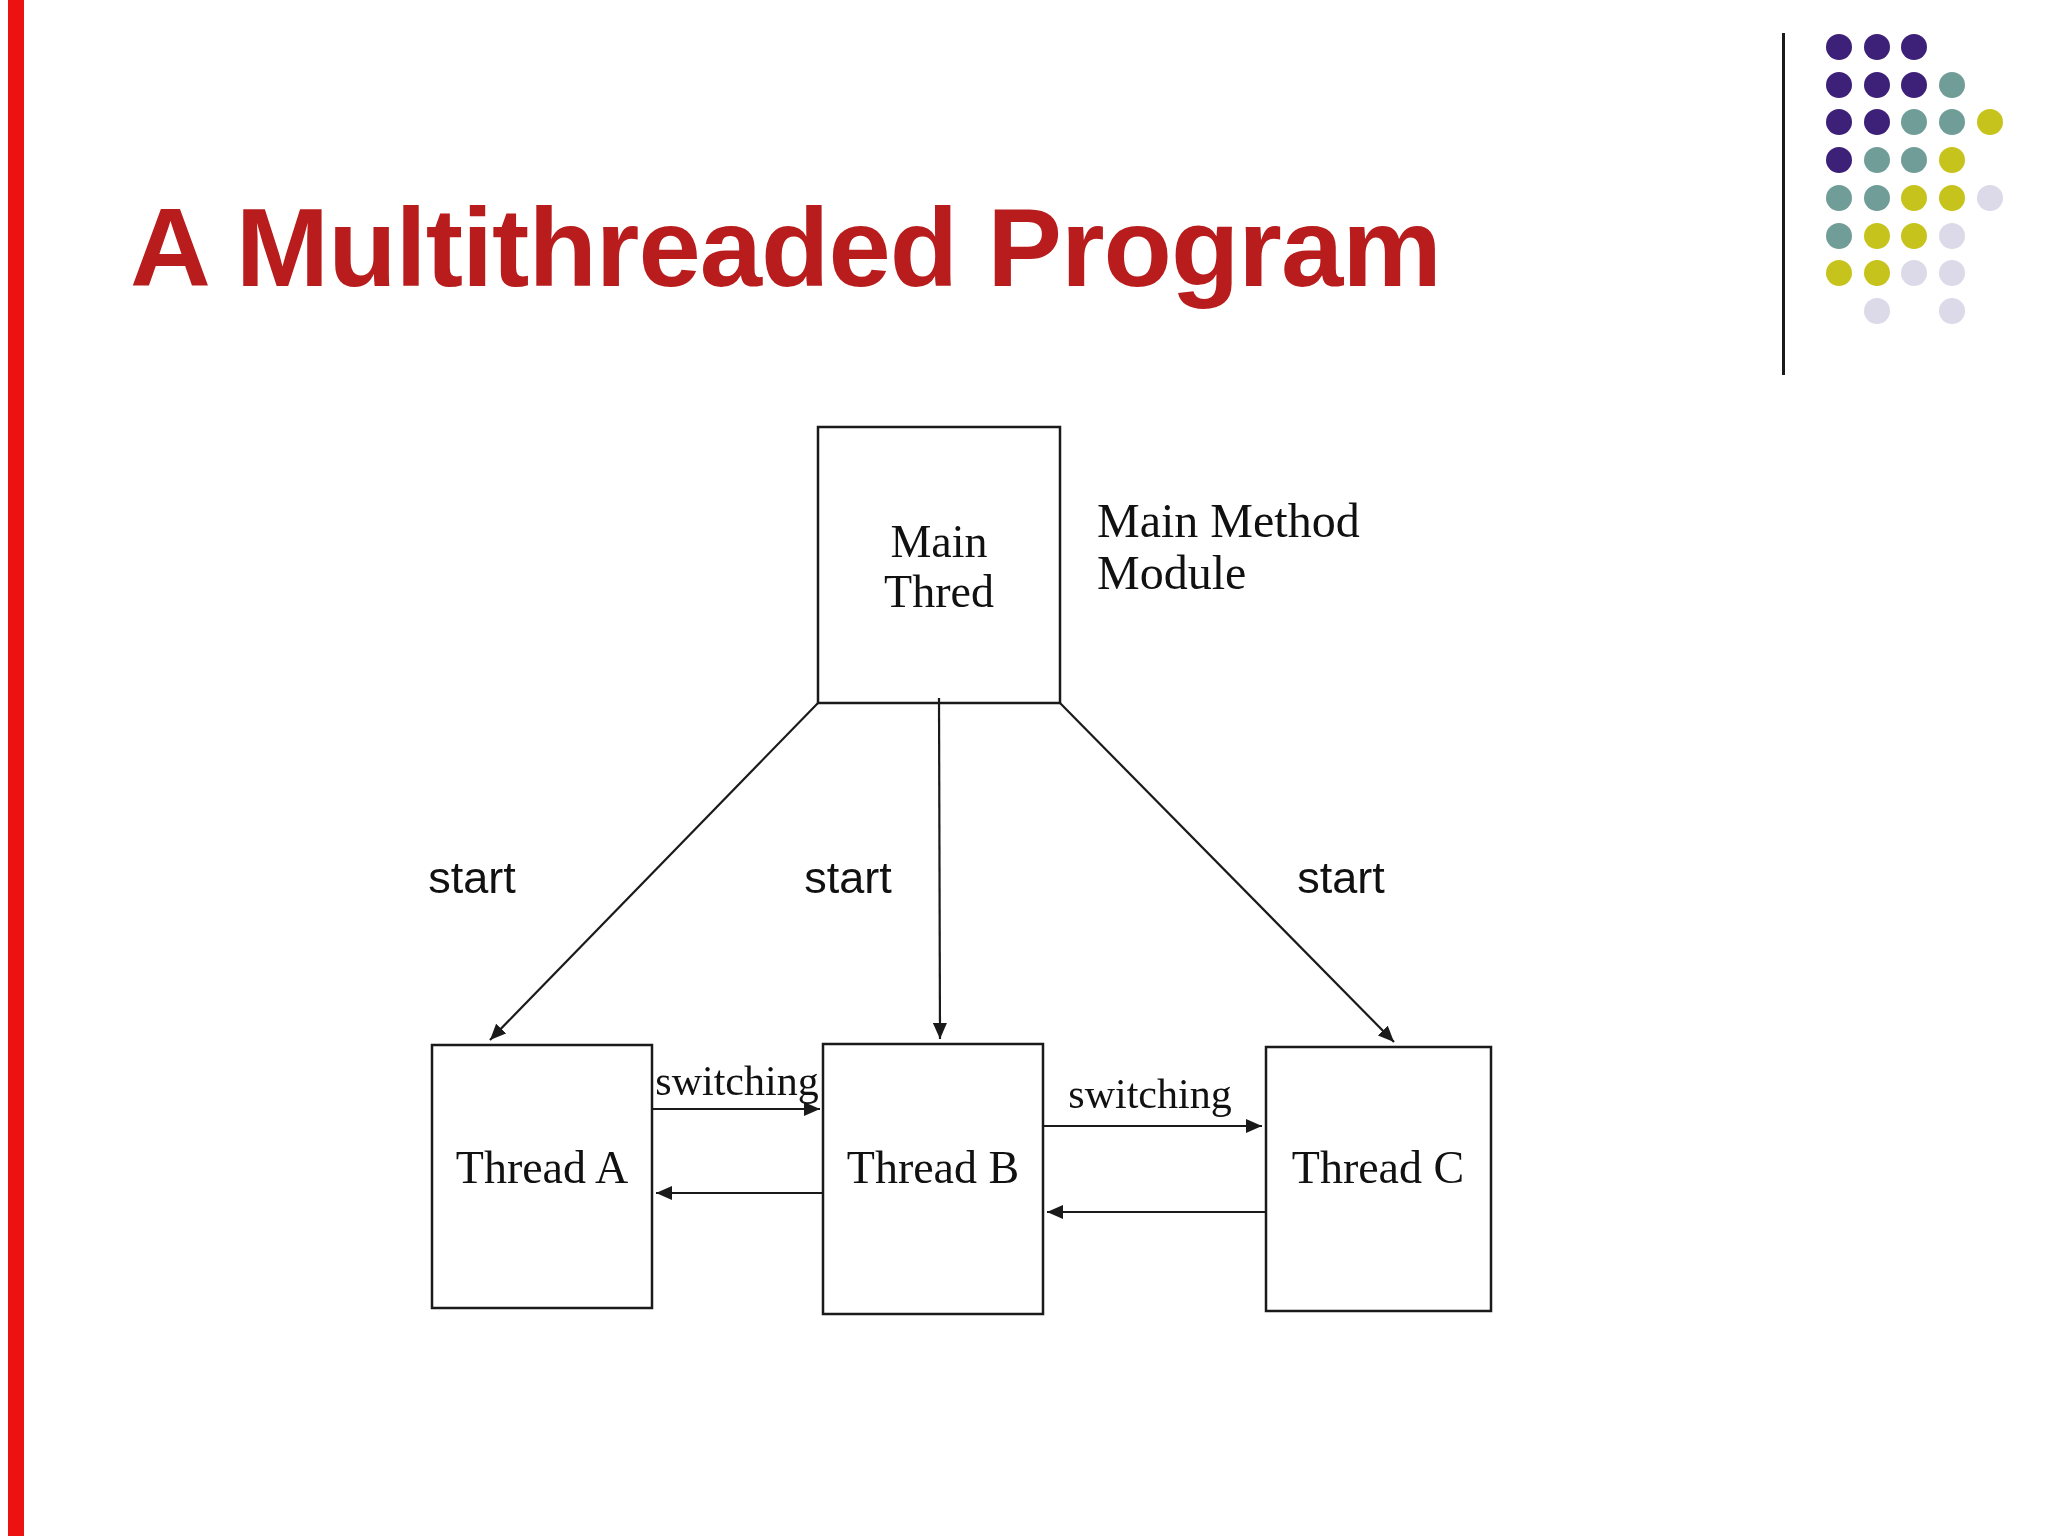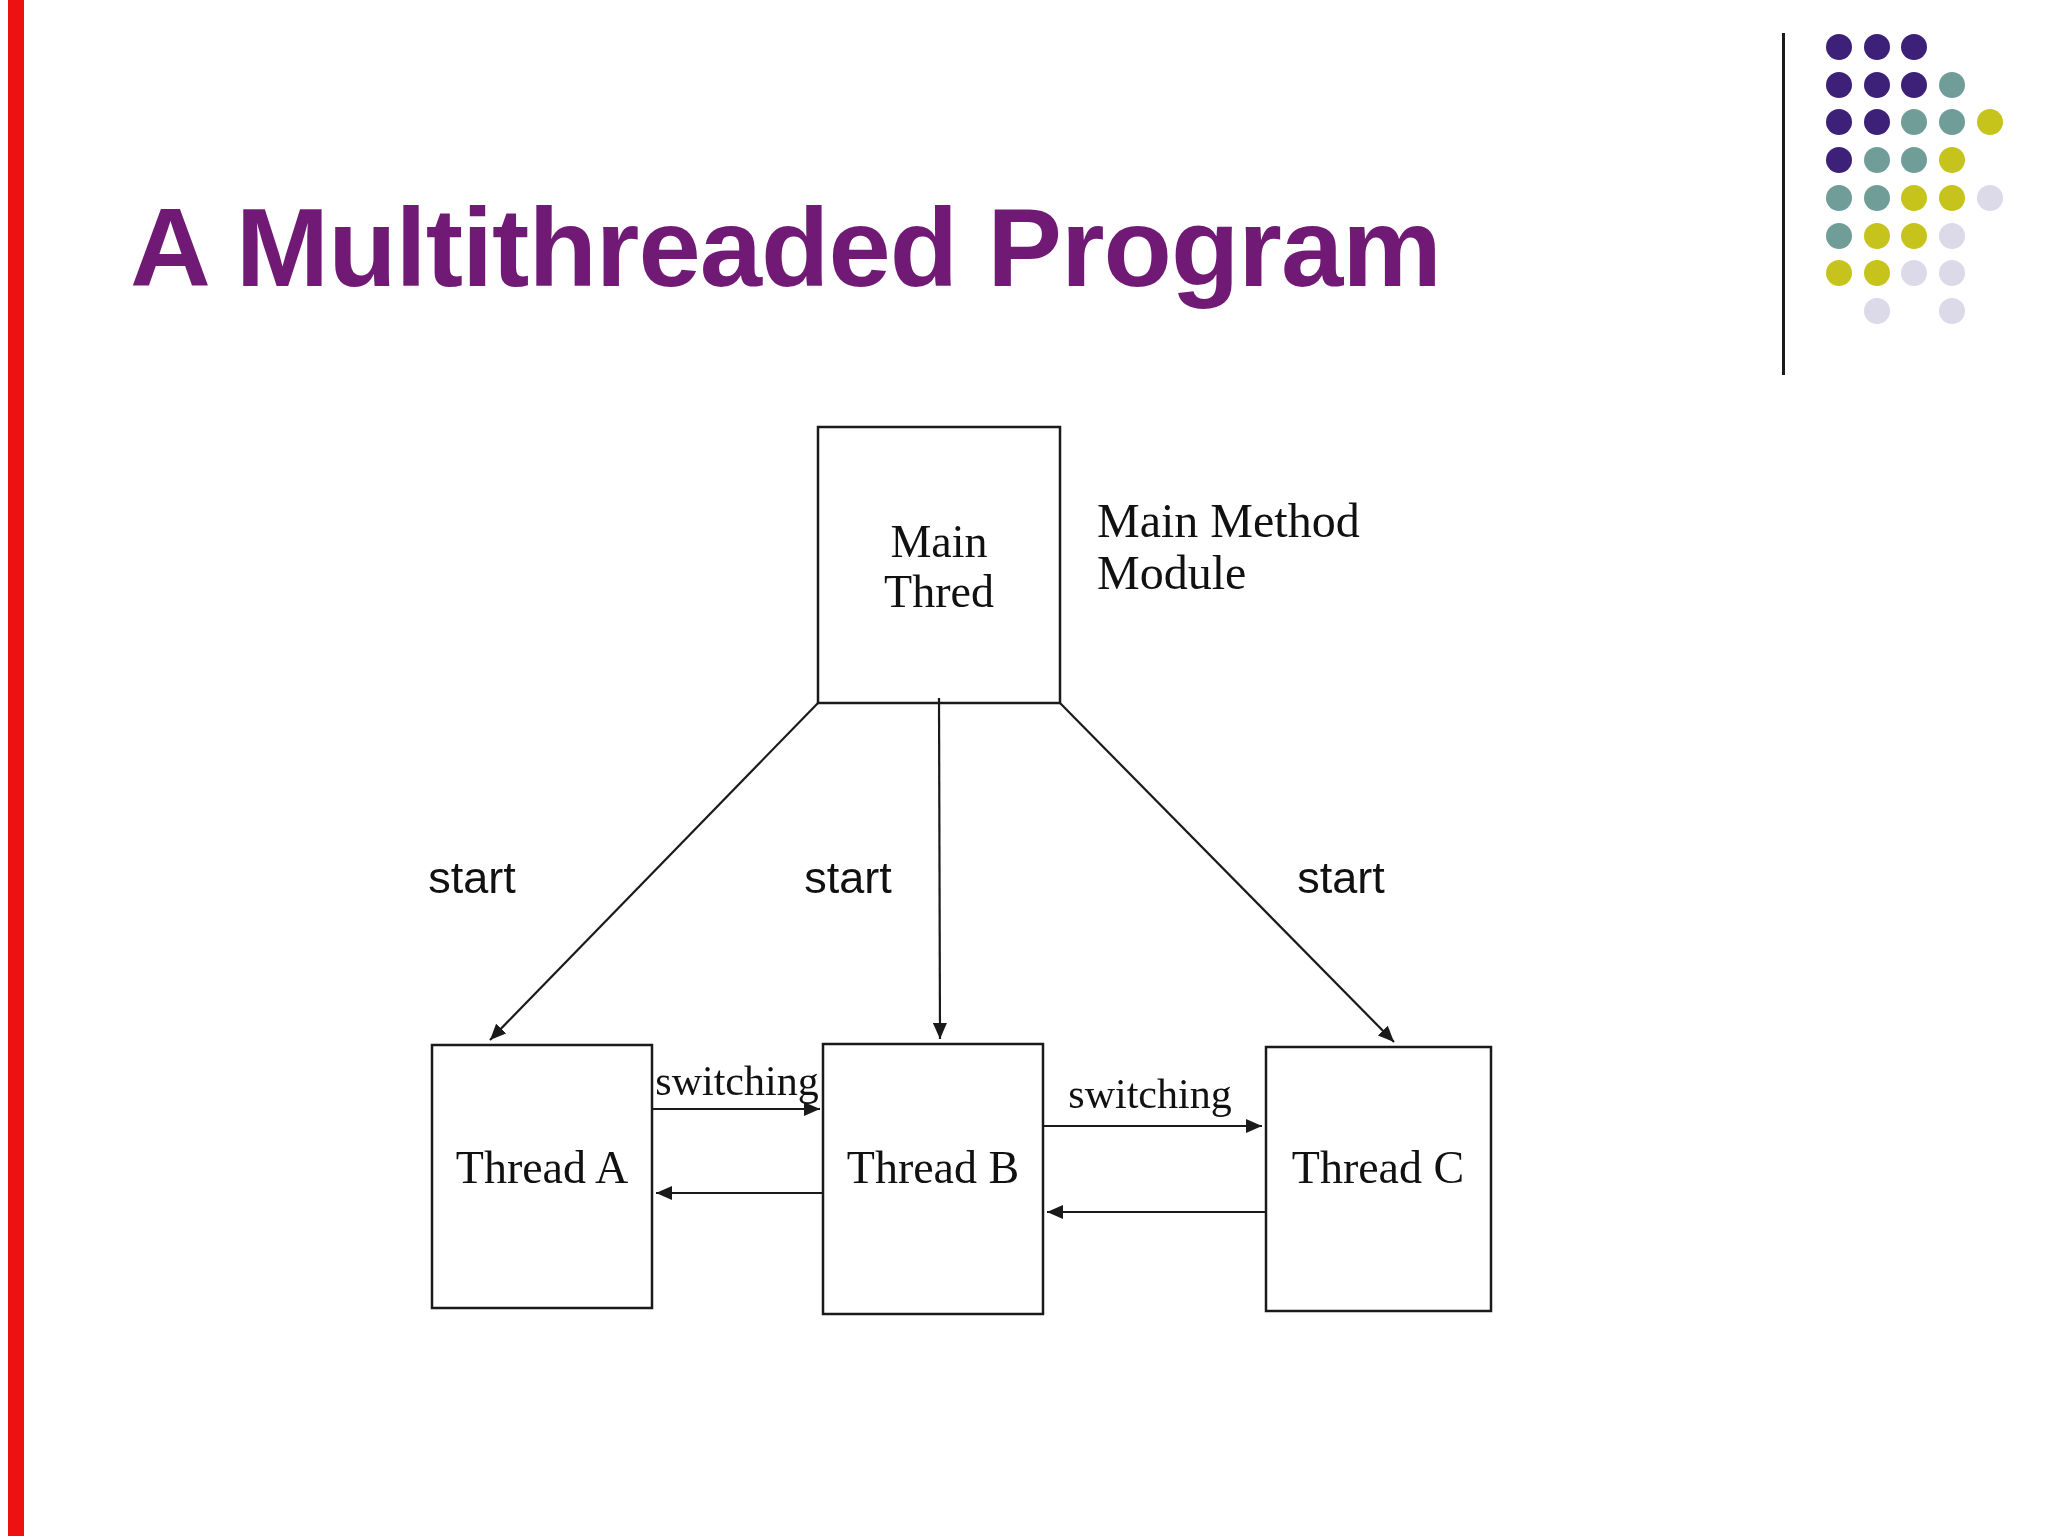--- a/index.html
+++ b/index.html
@@ -82,21 +82,21 @@
   .sans-label {
     font-family: "Liberation Sans", sans-serif;
     fill: #111111;
   }
 </style>
 </head>
 <body>
 
 <div class="accent-bar" style="background: rgb(238, 17, 17);"></div>
 
-<div class="slide-title" style="color: #701a75;">A Multithreaded Program</div>
+<div class="slide-title" style="color: #b91c1c;">A Multithreaded Program</div>
 
 <div class="corner-deco">
   <div class="deco-rule" style="background: rgb(26, 26, 26);"></div>
   <div class="dot-grid" id="dot-grid">
       <div class="dot" style="left: 0px; top: 0px; background: rgb(61, 32, 119);"></div>
       <div class="dot" style="left: 37.7px; top: 0px; background: rgb(61, 32, 119);"></div>
       <div class="dot" style="left: 75.4px; top: 0px; background: rgb(61, 32, 119);"></div>
       <div class="dot" style="left: 0px; top: 37.7px; background: rgb(61, 32, 119);"></div>
       <div class="dot" style="left: 37.7px; top: 37.7px; background: rgb(61, 32, 119);"></div>
       <div class="dot" style="left: 75.4px; top: 37.7px; background: rgb(61, 32, 119);"></div>

